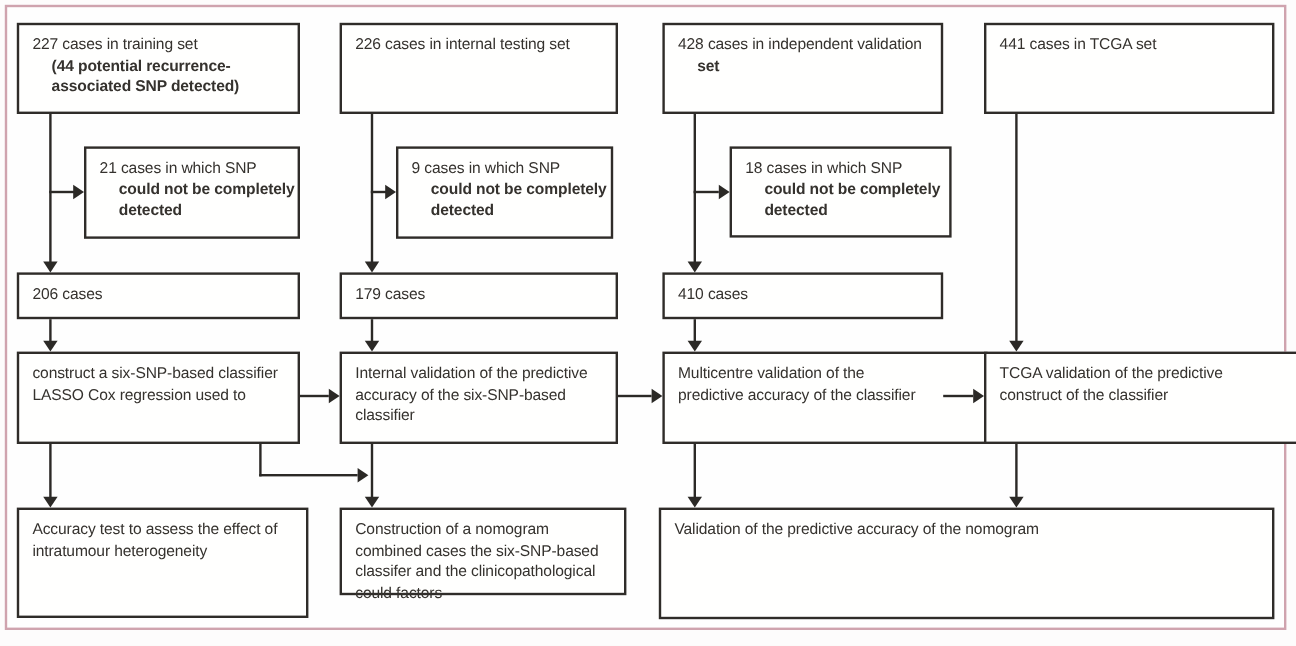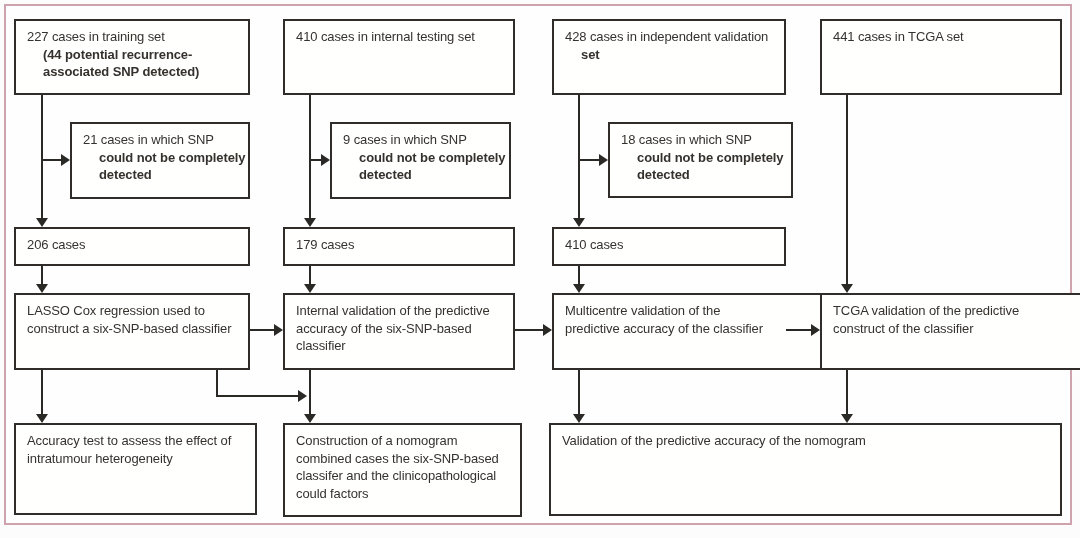--- a/index.html
+++ b/index.html
@@ -31,21 +31,21 @@
 
 <div id="stage">
   <div id="frame"></div>
 
   <div class="box" style="left:14px;top:19px;width:236px;height:76px">
     <div class="ln">227 cases in training set</div>
     <div class="ln indent">(44 potential recurrence-</div>
     <div class="ln indent">associated SNP detected)</div>
   </div>
   <div class="box" style="left:283px;top:19px;width:232px;height:76px">
-    <div class="ln">410 cases in internal testing set</div>
+    <div class="ln">226 cases in internal testing set</div>
   </div>
   <div class="box" style="left:552px;top:19px;width:234px;height:76px">
     <div class="ln">428 cases in independent validation</div>
     <div class="ln indent">set</div>
   </div>
   <div class="box" style="left:820px;top:19px;width:242px;height:76px">
     <div class="ln">441 cases in TCGA set</div>
   </div>
 
   <div class="box" style="left:70px;top:122px;width:180px;height:77px">
@@ -68,42 +68,42 @@
     <div class="ln">206 cases</div>
   </div>
   <div class="box" style="left:283px;top:227px;width:232px;height:39px">
     <div class="ln">179 cases</div>
   </div>
   <div class="box" style="left:552px;top:227px;width:234px;height:39px">
     <div class="ln">410 cases</div>
   </div>
 
   <div class="box" style="left:14px;top:293px;width:236px;height:77px">
+    <div class="ln">construct a six-SNP-based classifier</div>
     <div class="ln">LASSO Cox regression used to</div>
-    <div class="ln">construct a six-SNP-based classifier</div>
   </div>
   <div class="box" style="left:283px;top:293px;width:232px;height:77px">
     <div class="ln">Internal validation of the predictive</div>
     <div class="ln">accuracy of the six-SNP-based</div>
     <div class="ln">classifier</div>
   </div>
   <div class="box" style="left:552px;top:293px;width:271px;height:77px">
     <div class="ln">Multicentre validation of the</div>
     <div class="ln">predictive accuracy of the classifier</div>
   </div>
   <div class="box" style="left:820px;top:293px;width:276px;height:77px">
     <div class="ln">TCGA validation of the predictive</div>
     <div class="ln">construct of the classifier</div>
   </div>
 
   <div class="box" style="left:14px;top:423px;width:243px;height:92px">
     <div class="ln">Accuracy test to assess the effect of</div>
     <div class="ln">intratumour heterogeneity</div>
   </div>
-  <div class="box" style="left:283px;top:423px;width:239px;height:94px">
+  <div class="box" style="left:283px;top:423px;width:239px;height:73px">
     <div class="ln">Construction of a nomogram</div>
     <div class="ln">combined cases the six-SNP-based</div>
     <div class="ln">classifer and the clinicopathological</div>
     <div class="ln">could factors</div>
   </div>
   <div class="box" style="left:549px;top:423px;width:513px;height:93px">
     <div class="ln">Validation of the predictive accuracy of the nomogram</div>
   </div>
 
   <div class="vl" style="left:41px;top:95px;height:124px"></div>

